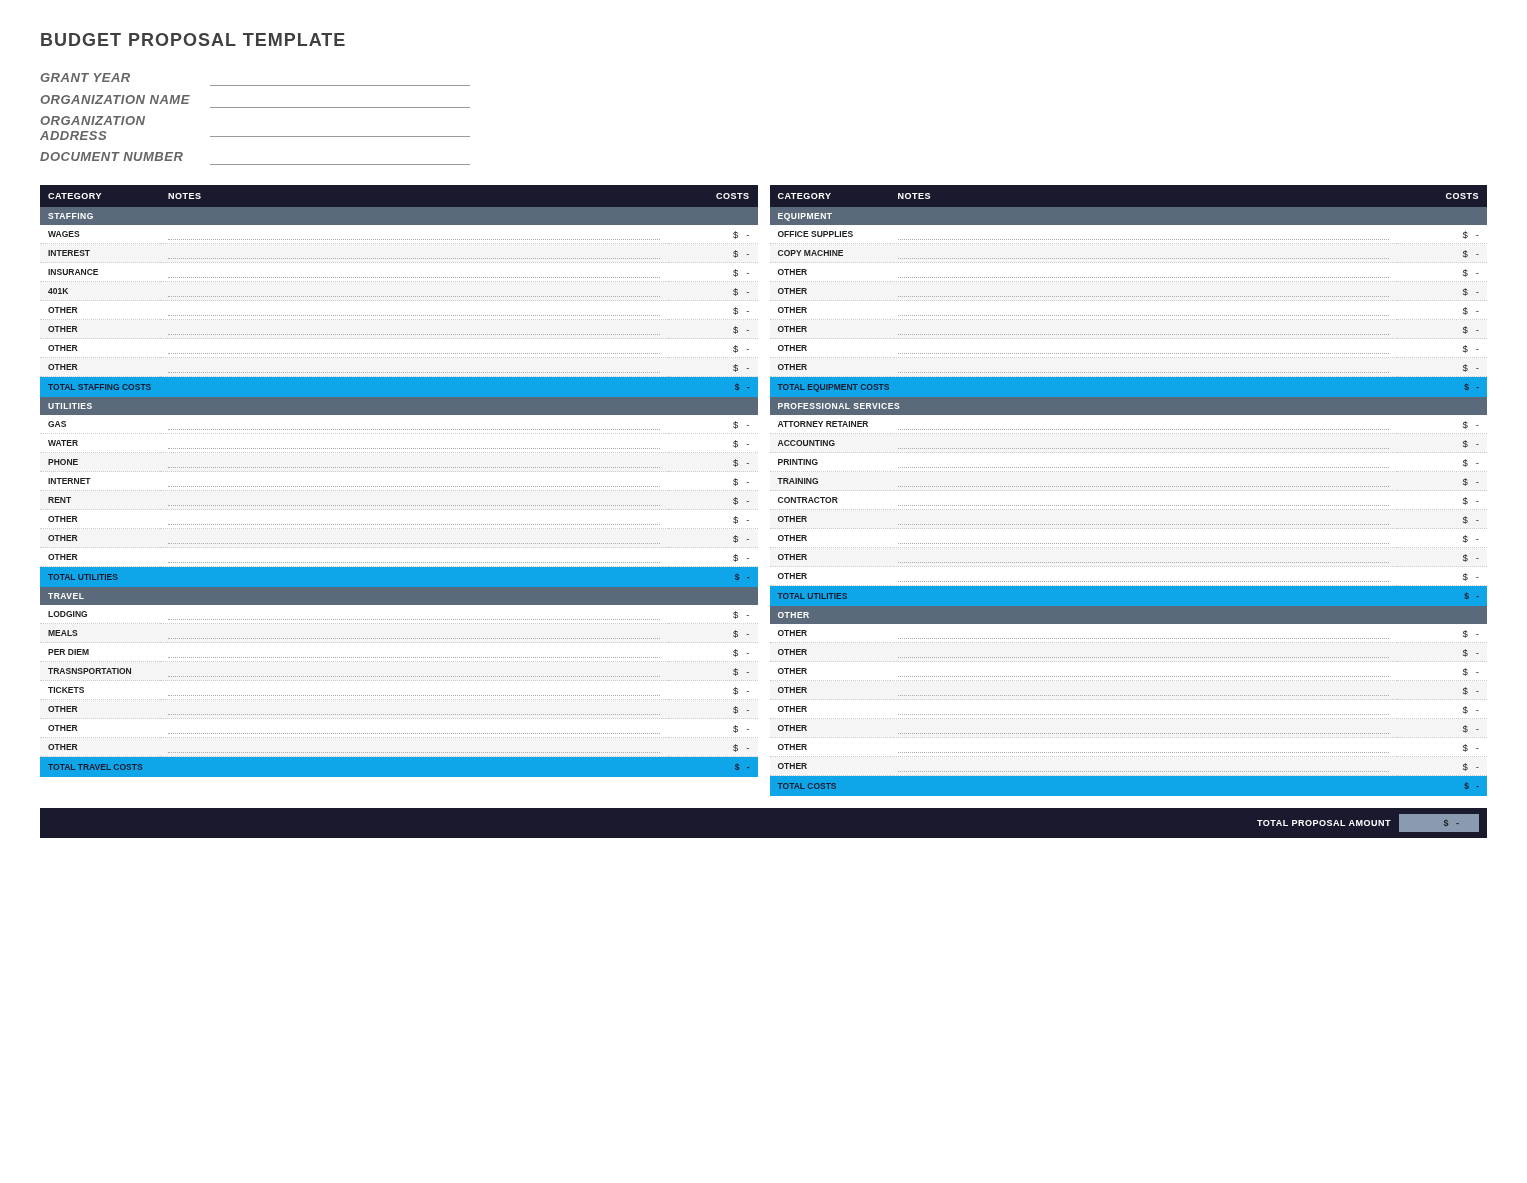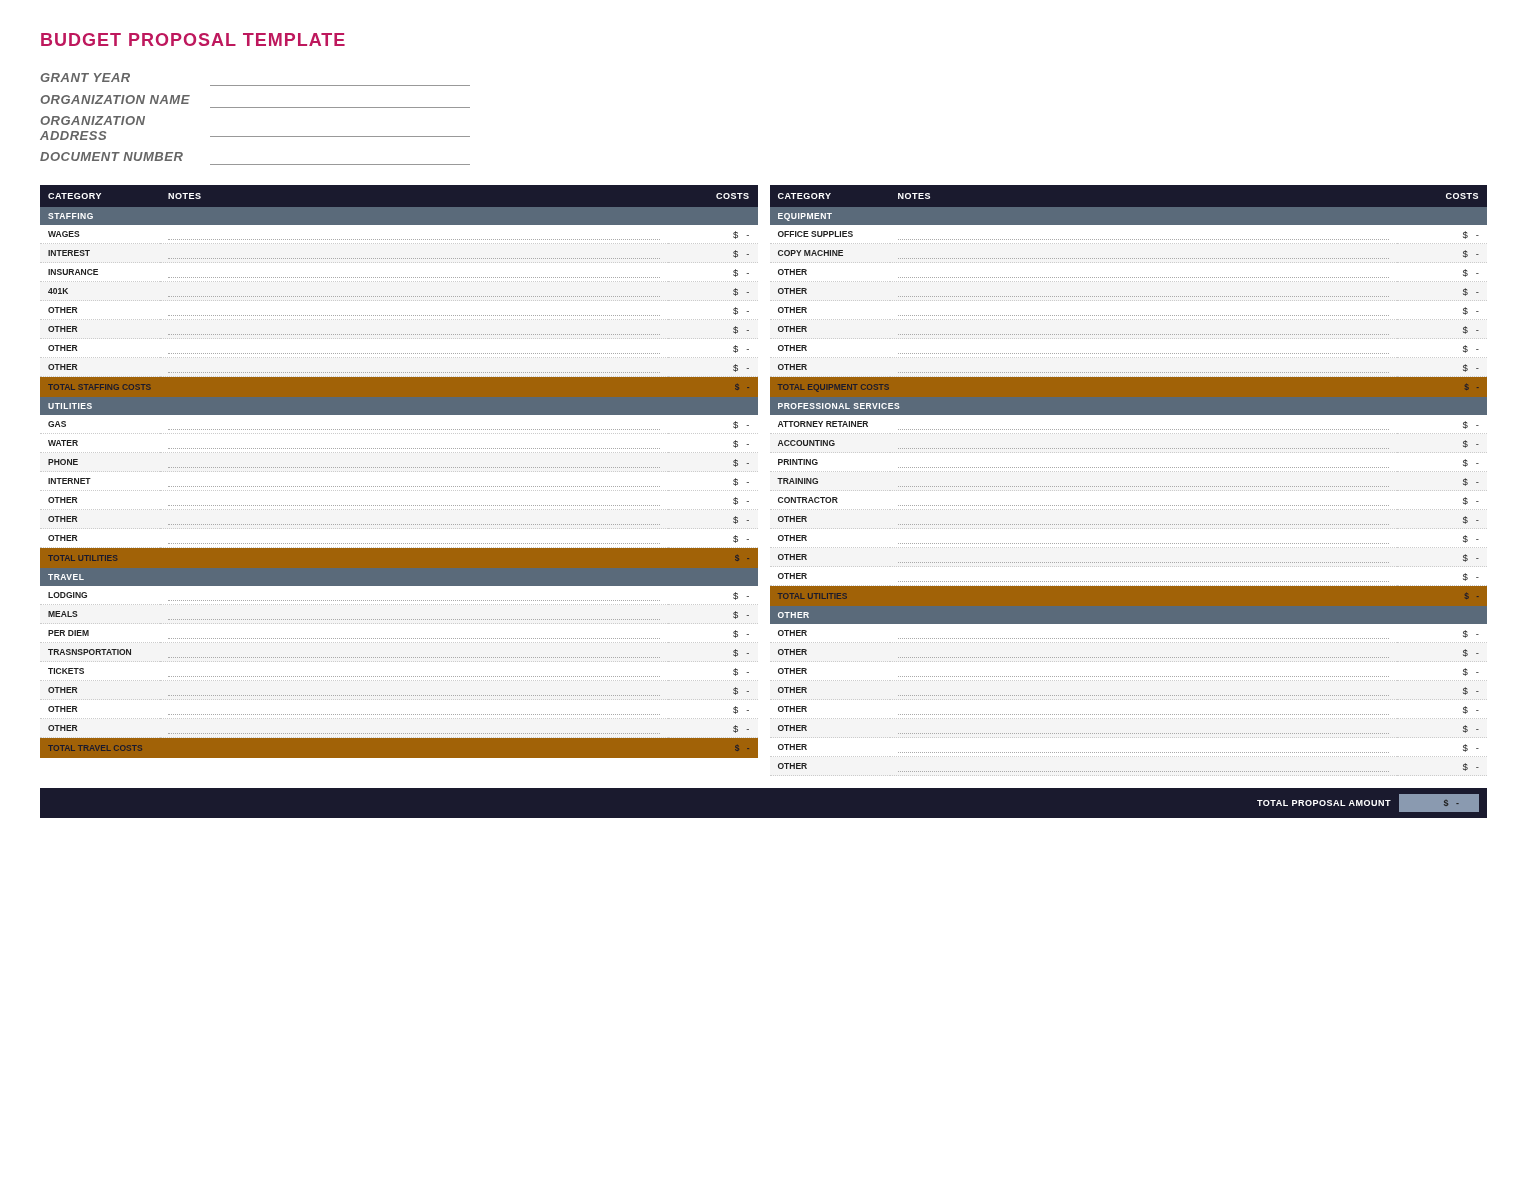--- a/index.html
+++ b/index.html
@@ -6,21 +6,21 @@
     body {
       font-family: Arial, sans-serif;
       background: #fff;
       padding: 30px 40px;
       font-size: 11px;
       color: #222;
     }
     h1 {
       font-size: 18px;
       font-weight: bold;
-      color: #be185d;
+      color: #404040;
       margin-bottom: 18px;
       letter-spacing: 1px;
     }
     .form-fields {
       margin-bottom: 20px;
     }
     .form-row {
       display: flex;
       align-items: center;
       margin-bottom: 5px;
@@ -90,21 +90,21 @@
     }
     .data-row td.notes-col {
       width: auto;
     }
     .data-row td.costs-col {
       text-align: right;
       width: 90px;
       white-space: nowrap;
     }
     .total-row td {
-      background: #a16207;
+      background: #0ea5e9;
       color: #1a1a2e;
       font-weight: bold;
       padding: 5px 8px;
       font-size: 8.5px;
     }
     .total-row td.costs-col {
       text-align: right;
     }
     .bottom-bar {
       display: flex;
@@ -239,20 +239,25 @@
           <tr class="data-row alt">
             <td class="category-col">PHONE</td>
             <td class="notes-col"><input type="text" style="width: 100%; border-top: none; border-right: none; border-bottom: 1px dotted rgb(170, 170, 170); border-left: none; border-image: initial; background: transparent; font-size: 9px;"></td>
             <td class="costs-col"><span>$</span>&nbsp;&nbsp;&nbsp;-</td>
           </tr>
           <tr class="data-row">
             <td class="category-col">INTERNET</td>
             <td class="notes-col"><input type="text" style="width: 100%; border-top: none; border-right: none; border-bottom: 1px dotted rgb(170, 170, 170); border-left: none; border-image: initial; background: transparent; font-size: 9px;"></td>
             <td class="costs-col"><span>$</span>&nbsp;&nbsp;&nbsp;-</td>
           </tr>
+          <tr class="data-row alt">
+            <td class="category-col">RENT</td>
+            <td class="notes-col"><input type="text" style="width: 100%; border-top: none; border-right: none; border-bottom: 1px dotted rgb(170, 170, 170); border-left: none; border-image: initial; background: transparent; font-size: 9px;"></td>
+            <td class="costs-col"><span>$</span>&nbsp;&nbsp;&nbsp;-</td>
+          </tr>
           <tr class="data-row">
             <td class="category-col">OTHER</td>
             <td class="notes-col"><input type="text" style="width: 100%; border-top: none; border-right: none; border-bottom: 1px dotted rgb(170, 170, 170); border-left: none; border-image: initial; background: transparent; font-size: 9px;"></td>
             <td class="costs-col"><span>$</span>&nbsp;&nbsp;&nbsp;-</td>
           </tr>
           <tr class="data-row alt">
             <td class="category-col">OTHER</td>
             <td class="notes-col"><input type="text" style="width: 100%; border-top: none; border-right: none; border-bottom: 1px dotted rgb(170, 170, 170); border-left: none; border-image: initial; background: transparent; font-size: 9px;"></td>
             <td class="costs-col"><span>$</span>&nbsp;&nbsp;&nbsp;-</td>
           </tr>
@@ -458,20 +463,24 @@
             <td class="costs-col"><span>$</span>&nbsp;&nbsp;&nbsp;-</td>
           </tr>
           <tr class="data-row">
             <td class="category-col">OTHER</td>
             <td class="notes-col"><input type="text" style="width: 100%; border-top: none; border-right: none; border-bottom: 1px dotted rgb(170, 170, 170); border-left: none; border-image: initial; background: transparent; font-size: 9px;"></td>
             <td class="costs-col"><span>$</span>&nbsp;&nbsp;&nbsp;-</td>
           </tr>
           <tr class="data-row alt">
             <td class="category-col">OTHER</td>
             <td class="notes-col"><input type="text" style="width: 100%; border-top: none; border-right: none; border-bottom: 1px dotted rgb(170, 170, 170); border-left: none; border-image: initial; background: transparent; font-size: 9px;"></td>
+            <td class="costs-col"><span>$</span>&nbsp;&nbsp;&nbsp;-</td>
+          </tr>
+          <tr class="total-row">
+            <td colspan="2">TOTAL COSTS</td>
             <td class="costs-col"><span>$</span>&nbsp;&nbsp;&nbsp;-</td>
           </tr>
         </tbody>
     </table>
   </div>
 </div>
 
 <div class="bottom-bar">
   <div class="bottom-bar-left"></div>
   <div class="bottom-bar-right">

